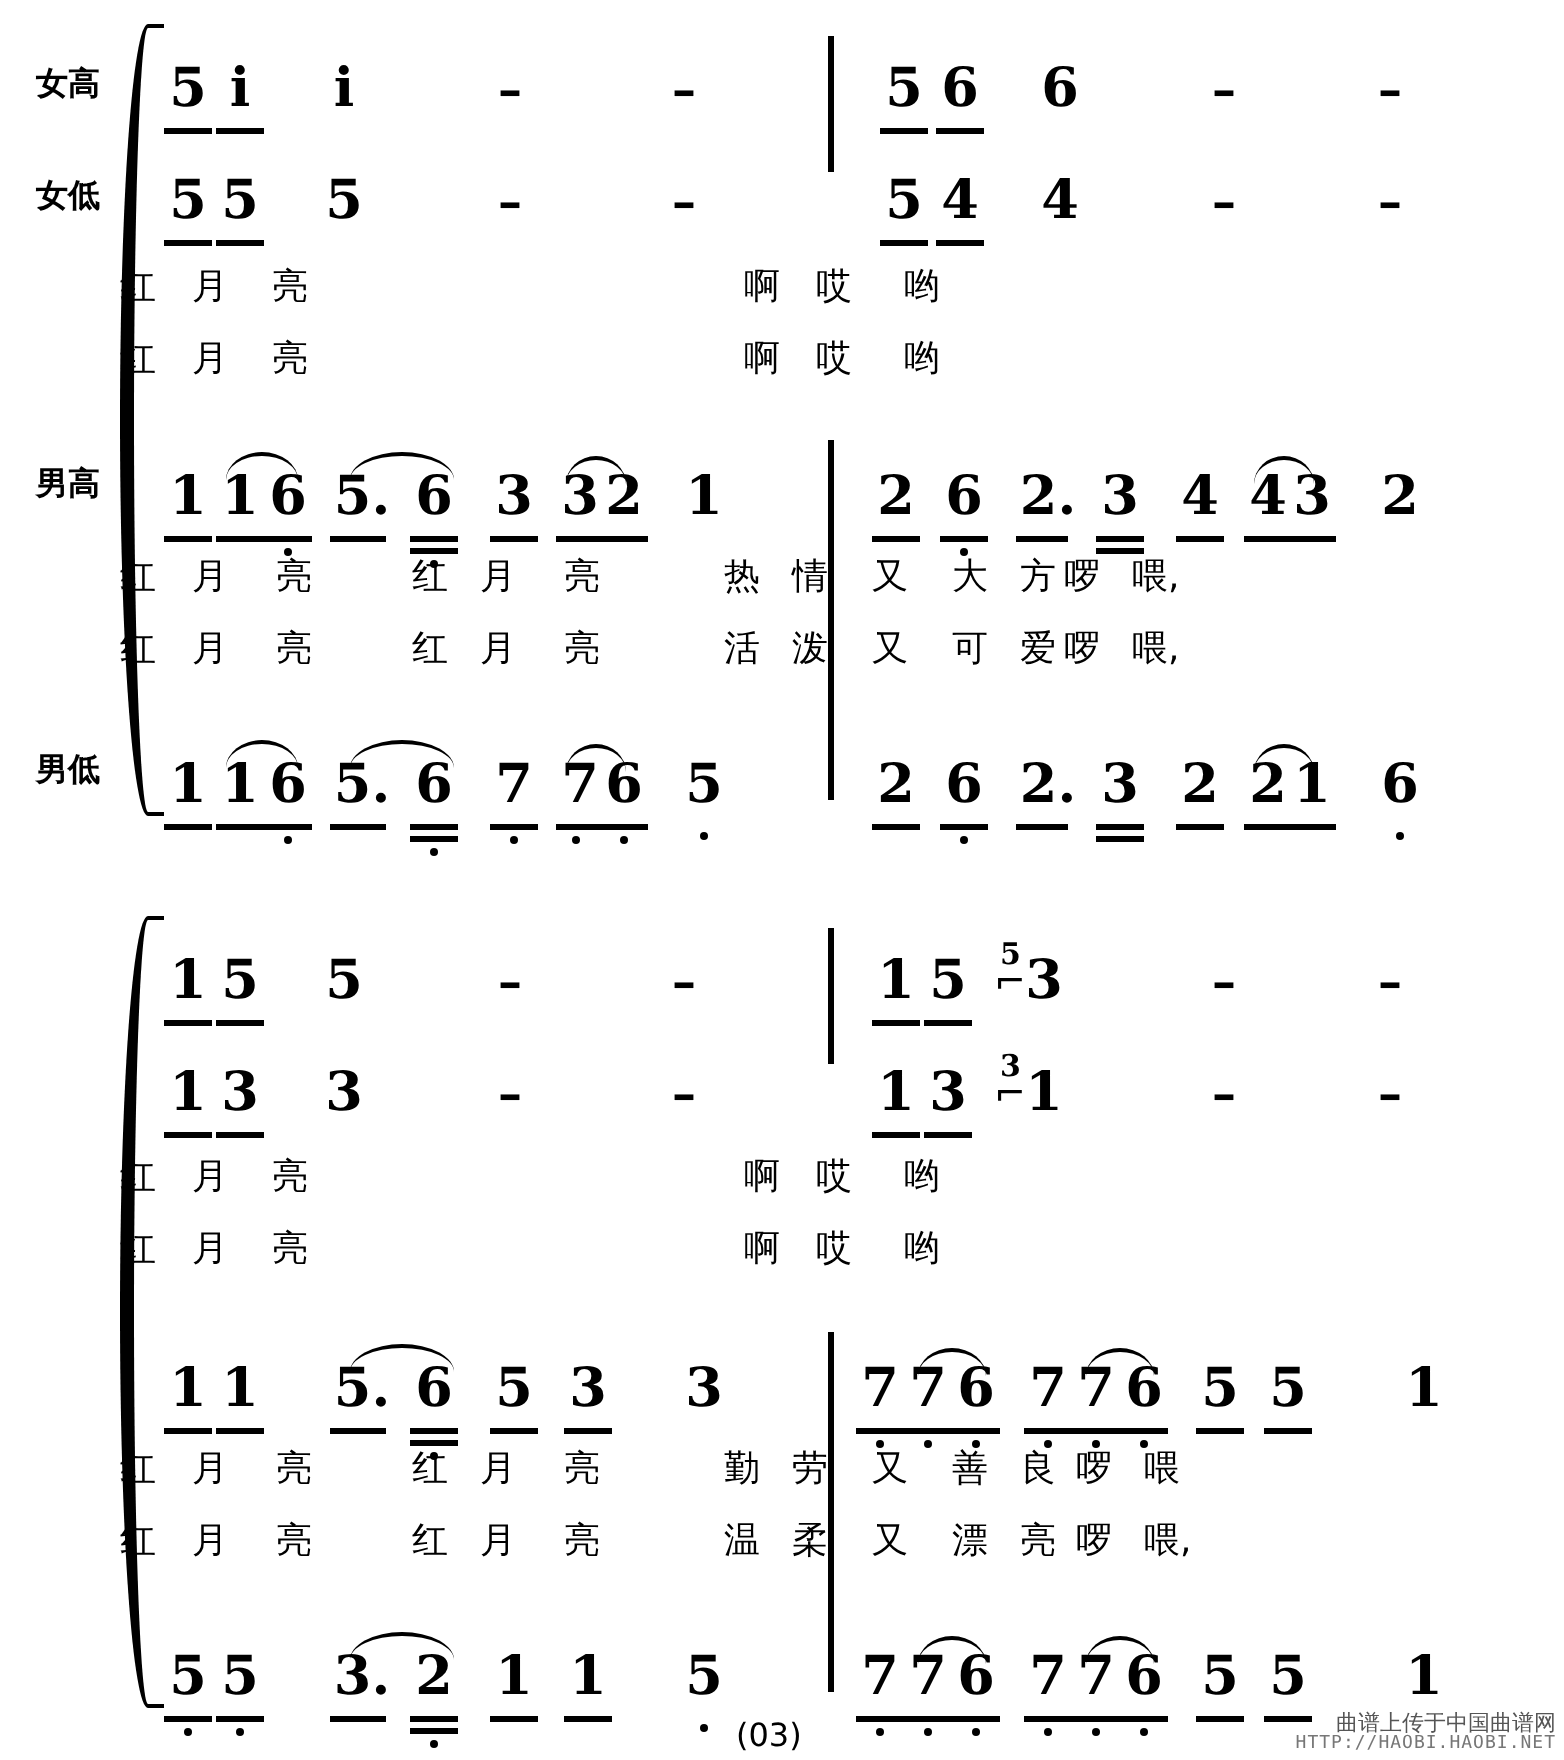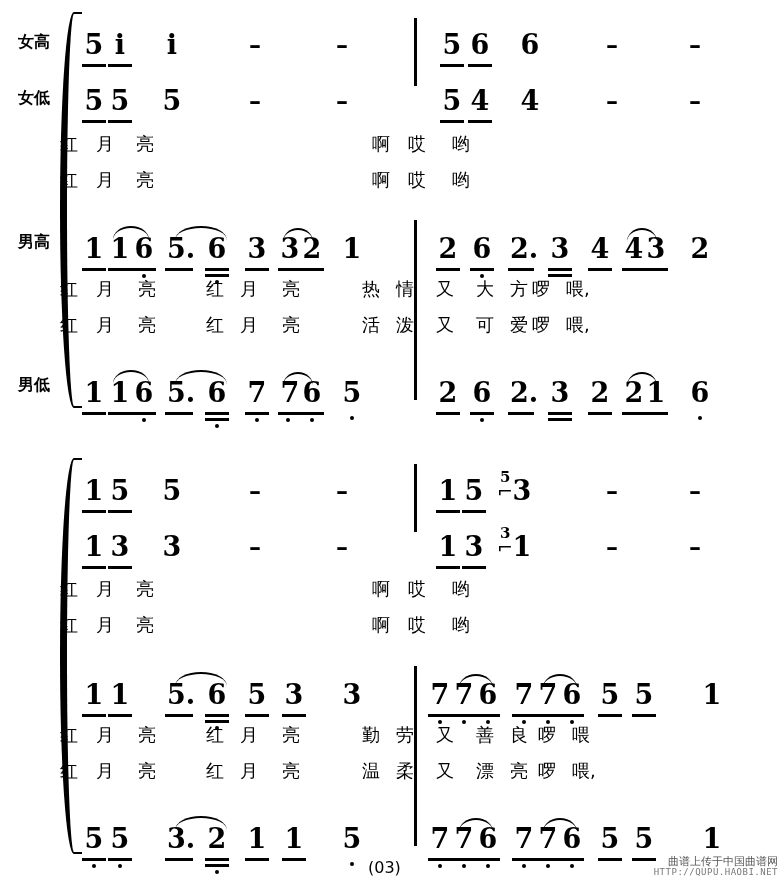--- a/index.html
+++ b/index.html
@@ -518,16 +518,16 @@
       <div class="beam" style="left:632px; top:42px; width:24px;"></div>
 
       <div class="note" style="left:700px; top:8px; width:24px;">1</div>
     </div>
   </div>
 
   <div class="pageno" style="left:368px; top:858px;">(03)</div>
 
   <div class="watermark">
     <span class="wm1">曲谱上传于中国曲谱网</span>
-    <span class="wm2">HTTP://QUPU.HAOBI.NET</span>
+    <span class="wm2">HTTP://HAOBI.HAOBI.NET</span>
   </div>
 
 </div>
 
 </body></html>

